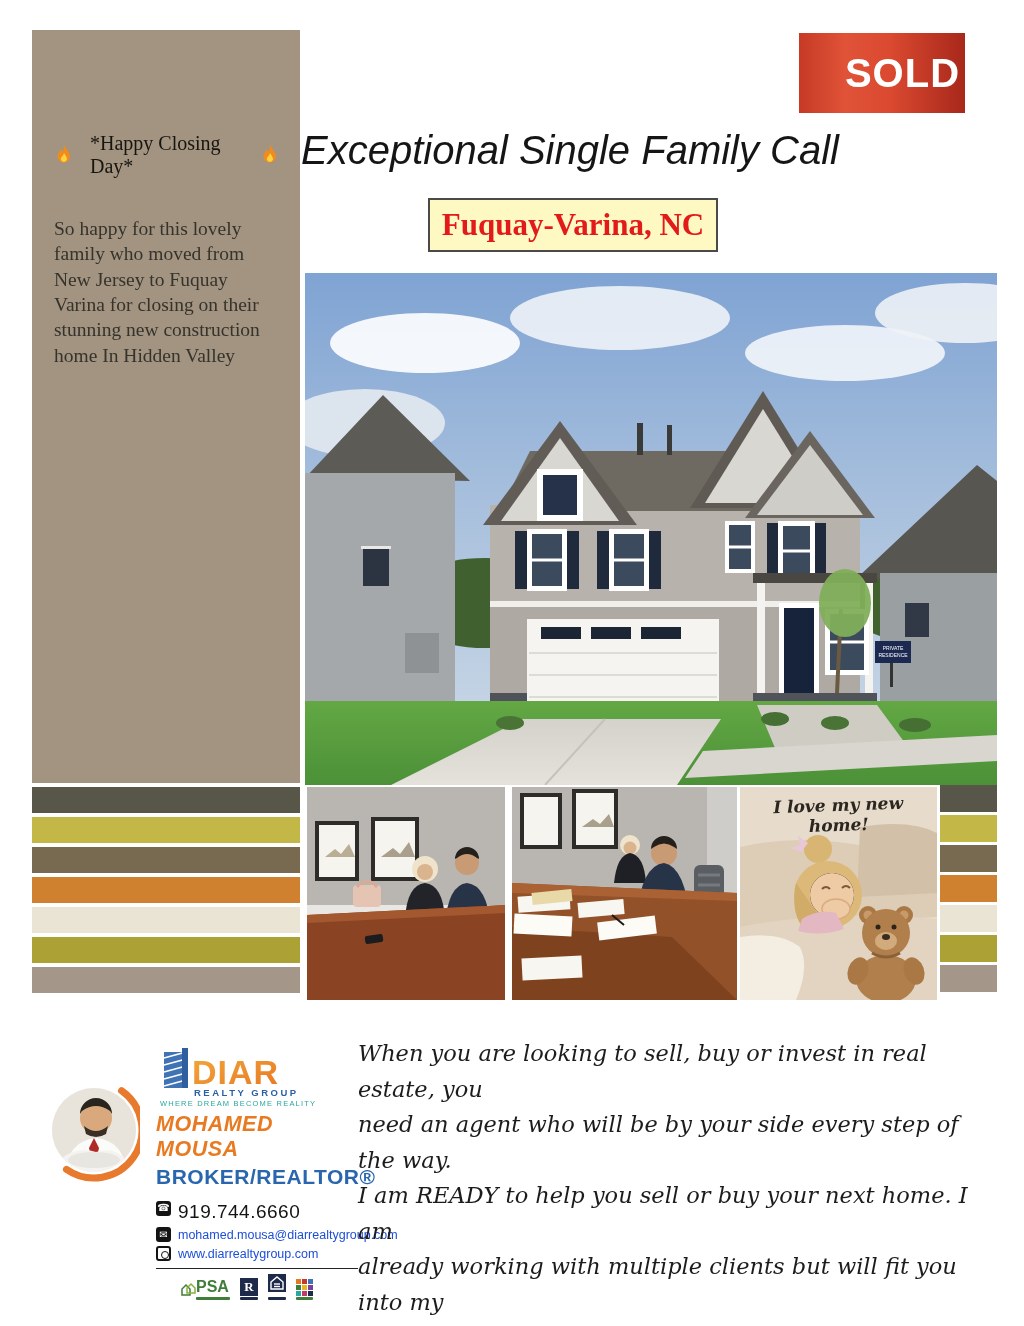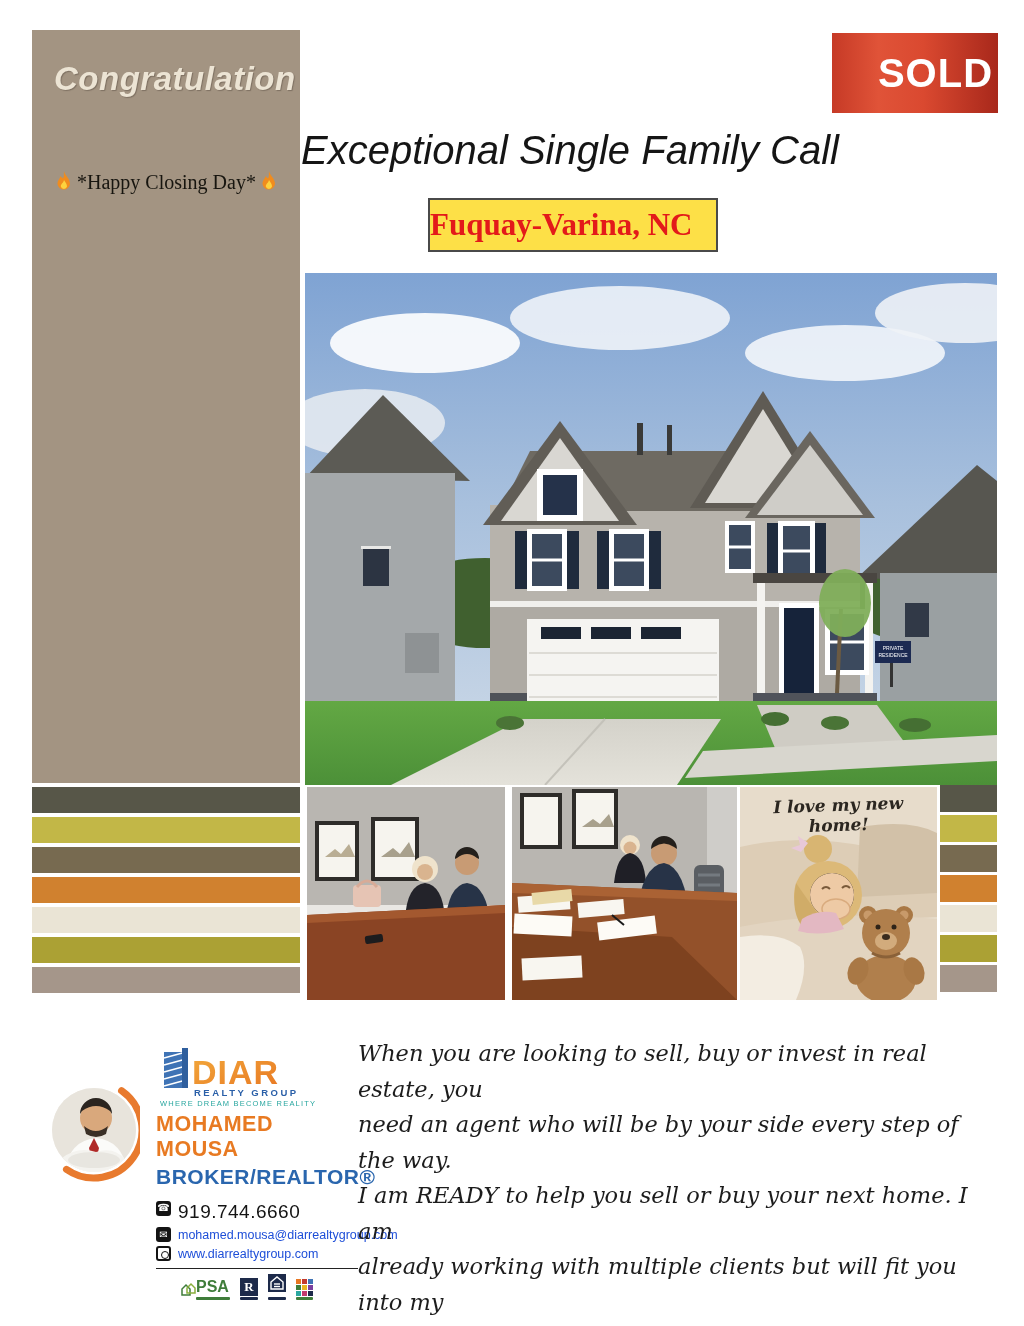--- a/index.html
+++ b/index.html
@@ -15,52 +15,52 @@
     position:absolute; left:32px; top:30px; width:268px; height:753px;
     background:#a39482; padding:30px 20px 0 22px;
   }
   .sidebar h2 {
     font-family:"Liberation Sans", sans-serif;
     font-style:italic; font-weight:bold; font-size:33px;
     color:#ece4d4; letter-spacing:.5px;
     text-shadow:1px 1px 1px rgba(60,50,40,.35);
   }
   .closing-line {
-    margin-top:72px; display:flex; align-items:center; gap:3px;
+    margin-top:72px; display:flex; align-items:center; gap:16px;
     font-family:"Liberation Serif", serif; font-size:20px; color:#17150f;
     justify-content:flex-start;
   }
   .flame { width:20px; height:24px; flex:0 0 auto; }
   .sidebar p {
     font-family:"Liberation Serif", serif;
     font-size:19.5px; line-height:1.3; color:#35332b;
     white-space:pre-line; margin-top:26px;
   }
   .sidebar p:first-of-type { margin-top:38px; }
 
   
   .sold-badge {
-    position:absolute; left:832px; top:33px; width:166px; height:80px;
+    position:absolute; left:799px; top:33px; width:166px; height:80px;
     background:linear-gradient(90deg,#c63a26 0%,#e05338 28%,#da4930 55%,#a8281b 100%);
     display:flex; align-items:center; justify-content:center;padding-left:41px;
   }
   .sold-badge span {
     color:#ffffff; font-weight:bold; font-size:40px; letter-spacing:1px;
   }
 
   
   .main-title {
     position:absolute; left:300px; top:128px; width:540px;
     text-align:center; font-style:italic; font-weight:normal;
     font-size:40px; color:#151515; letter-spacing:0;
   }
   .location-box {
     position:absolute; left:428px; top:198px; width:290px; height:54px;
-    border:2px solid #4a4a4a; background:#fde047;
-    display:flex; align-items:center; 
+    border:2px solid #4a4a4a; background:#fef9c3;
+    display:flex; align-items:center; justify-content:center;
   }
   .location-box span {
     font-family:"Liberation Serif", serif; font-weight:bold;
     font-size:31px; color:#e31a1a;
   }
 
   
   .photo { position:absolute; overflow:hidden; }
   .photo svg { display:block; width:100%; height:100%; }
   .house-photo   { left:305px; top:273px; width:692px; height:512px; }
@@ -80,21 +80,21 @@
   .right-swatches .stripe { height:27px; margin-bottom:3px; }
 
   
   .agent-card { position:absolute; left:42px; top:1040px; width:300px; height:180px; }
   .agent-photo {
     position:absolute; left:2px; top:34px; width:96px; height:110px;
   }
   .agent-right { position:absolute; left:114px; top:6px; width:202px; }
   .diar-logo { display:block; margin-left:2px; }
   .agent-name {
-    margin-top:4px; color:#e87a22; font-weight:bold; font-size:21.5px; letter-spacing:.5px;
+    margin-top:4px; color:#e87a22; font-weight:bold; font-size:21.5px; letter-spacing:.5px;font-style:italic;
   }
   .agent-role {
     margin-top:3px; color:#2a66ae; font-weight:bold; font-size:21px; letter-spacing:.5px;
   }
   .contact-row { display:flex; align-items:center; gap:7px; margin-top:4px; }
   .contact-icon {
     width:15px; height:15px; background:#141414; border-radius:3px;
     color:#ffffff; font-size:10px; display:flex; align-items:center;
     justify-content:center; flex:0 0 auto; line-height:1;
   }
@@ -124,32 +124,37 @@
     font-size:22.5px; line-height:1.58; color:#1c1c1c;
     white-space:pre-line;
   }
 </style>
 </head>
 <body>
 
 <div class="page">
 
   <aside class="sidebar">
-    <h2>Congratulation</h2>
     <div class="closing-line">
       <svg class="flame" viewBox="0 0 20 24">
         <path d="M10 1 C11 6 16 8 16 14 A6.3 6.3 0 0 1 3.5 14 C3.5 10 6 9 6.5 6 C8 8 9 9 9.5 7.5 C10.3 5.5 9.6 3.5 10 1 Z" fill="#f08c1e"></path>
         <path d="M10 10 C11.5 13 13 13.5 13 16.5 A3.2 3.2 0 0 1 6.8 16.5 C6.8 13.8 9.4 13 10 10 Z" fill="#fdd23e"></path>
       </svg>
       <span>*Happy Closing Day*</span>
       <svg class="flame" viewBox="0 0 20 24">
         <path d="M10 1 C11 6 16 8 16 14 A6.3 6.3 0 0 1 3.5 14 C3.5 10 6 9 6.5 6 C8 8 9 9 9.5 7.5 C10.3 5.5 9.6 3.5 10 1 Z" fill="#f08c1e"></path>
         <path d="M10 10 C11.5 13 13 13.5 13 16.5 A3.2 3.2 0 0 1 6.8 16.5 C6.8 13.8 9.4 13 10 10 Z" fill="#fdd23e"></path>
       </svg>
     </div>
+    <p>So happy for this lovely
+family who moved from
+New Jersey to Fuquay
+Varina for closing on their
+stunning new construction
+home In Hidden Valley</p>
   </aside>
 
   <div class="sold-badge">
     <span>SOLD</span>
   </div>
 
   <h1 class="main-title">Exceptional Single Family Call</h1>
   <div class="location-box">
     <span>Fuquay-Varina, NC</span>
   </div>

